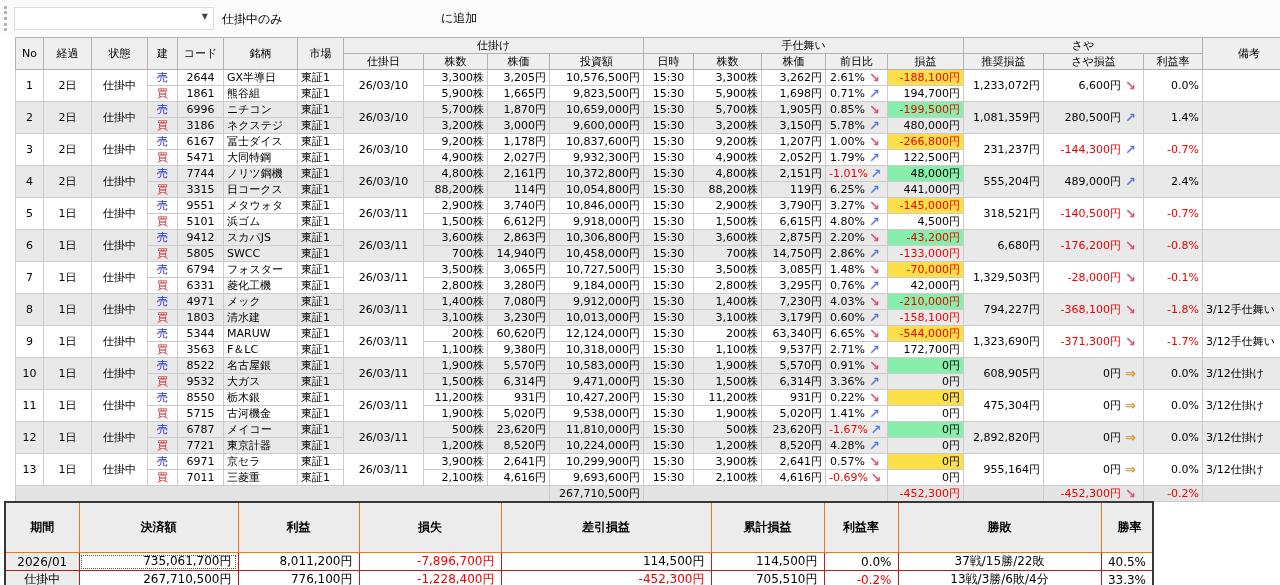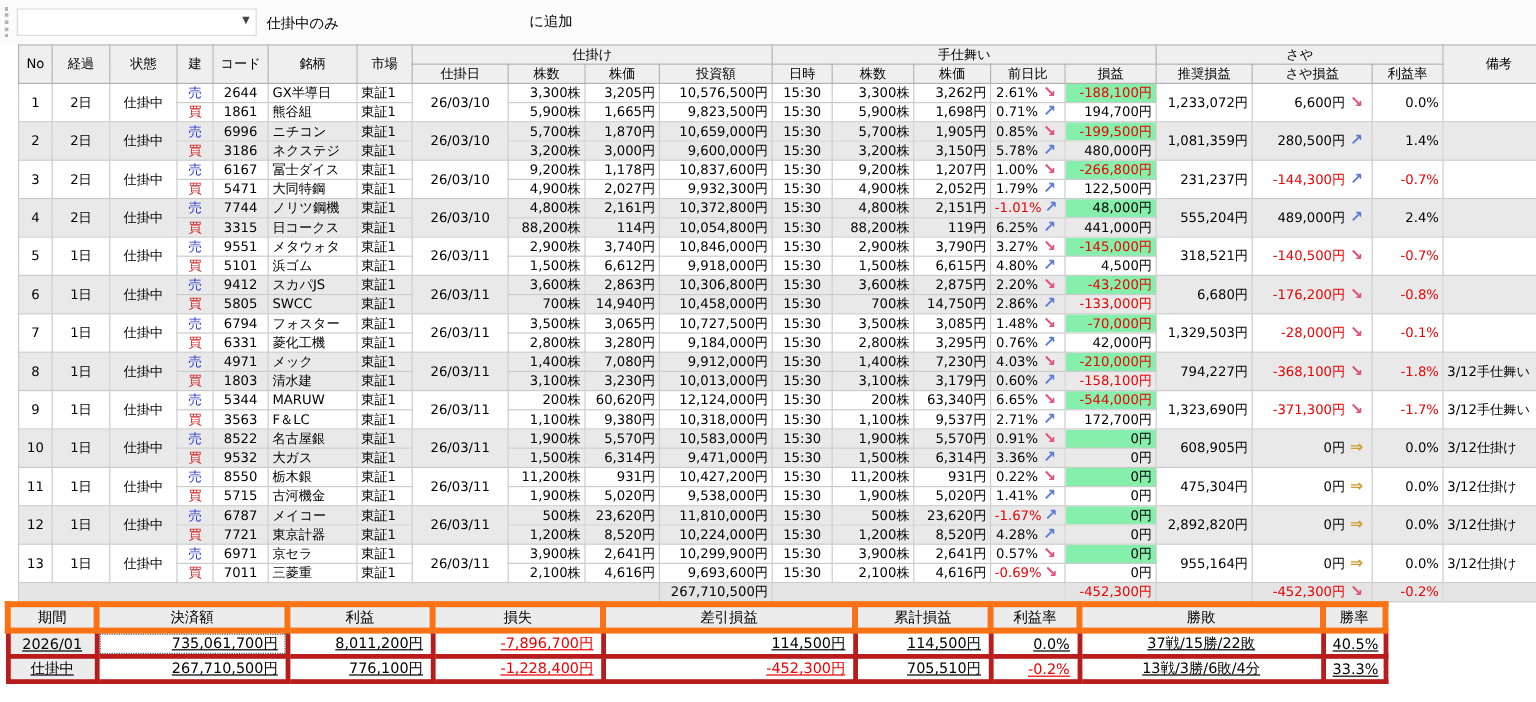--- a/index.html
+++ b/index.html
@@ -26,37 +26,37 @@
   table.main td { border:1px solid #cbcbcb; height:15px; padding:0 3px;
                   white-space:nowrap; overflow:hidden; }
   tr.stripe td { background:#e9e9e9; }
   tr.total td { background:#e4e4e4; }
   .num  { text-align:right; }
   .ctr  { text-align:center; }
   .left { text-align:left; }
   .neg  { color:#ec0000; }
   .sell { color:#1f2fd0; text-align:center; }
   .buy  { color:#d01f1f; text-align:center; }
-  td.pl-sell { background:#86efac; }
+  td.pl-sell { background:#fde047; }
   tr.stripe td.pl-sell { background:#86efac; }
   td.icell { padding:0 0 0 3px; }
   .fx { display:flex; align-items:center; height:100%; }
   .fx .v { flex:1; text-align:right; }
   .fx .ar { width:19px; text-align:center; font-weight:bold; font-size:13px; line-height:15px; }
   .ar.down  { color:#e0517c; }
   .ar.up    { color:#5b7ad8; }
   .ar.right { color:#cf9a2e; }
 
   
   table.summary { position:absolute; top:501px; left:4px; width:1150px; border-collapse:collapse;
                   table-layout:fixed; font-size:12px; border:2px solid #383838; }
-  table.summary th { background:#ececec; border:5px solid #f97316; font-weight:normal;
-                     height:15px; padding:0; text-align:center; white-space:nowrap; overflow:hidden; }
-  table.summary td { border:4px solid #b91c1c; height:15px; padding:0 6px;
-                     white-space:nowrap; overflow:hidden;text-decoration:underline; }
+  table.summary th { background:#ececec; border:1px solid #f97316; font-weight:bold;
+                     height:15px; padding:16px; text-align:center; white-space:nowrap; overflow:hidden; }
+  table.summary td { border:1px solid #b91c1c; height:15px; padding:0 6px;
+                     white-space:nowrap; overflow:hidden; }
   table.summary td.period { background:#ececec; text-align:center; padding:0; }
   td.focus { outline:1px dotted #555; outline-offset:-3px; }
 </style>
 </head>
 <body>
 
 <div class="screen">
 
   <div class="toolbar">
     <div class="grip"></div>

